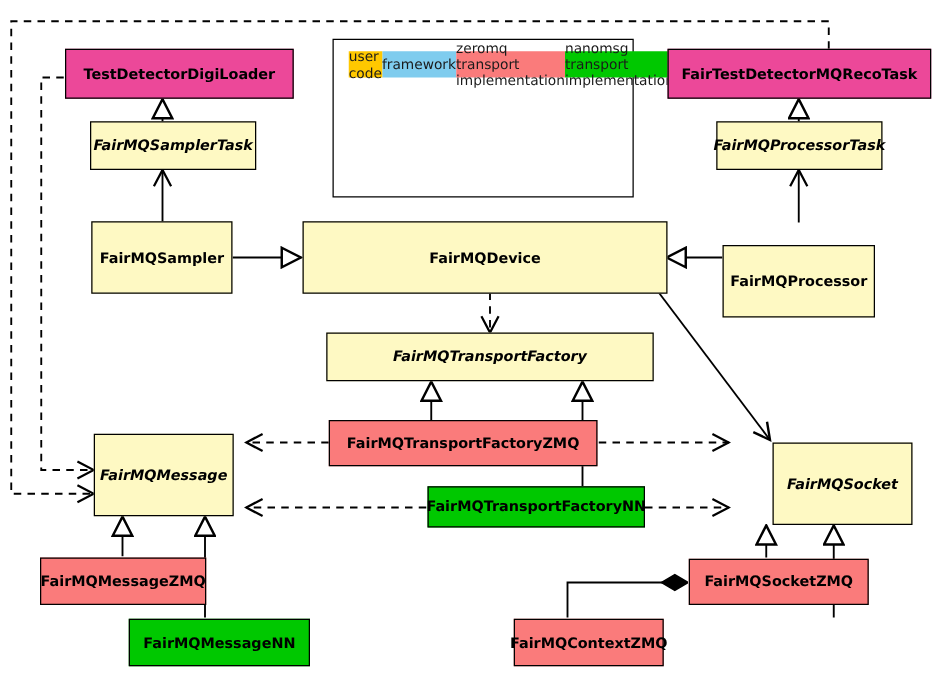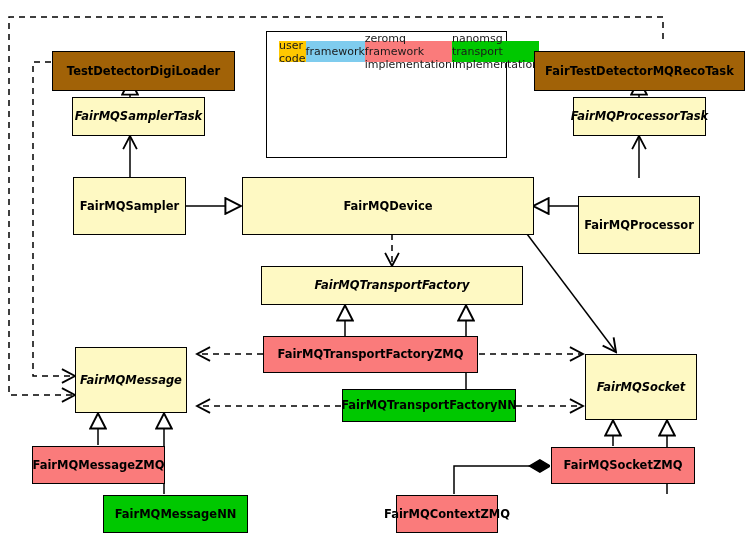--- a/index.html
+++ b/index.html
@@ -5,21 +5,21 @@
 <style>
   html,body{margin:0;padding:0;background:#ffffff;}
   body{width:748px;height:549px;overflow:hidden;
        font-family:"DejaVu Sans","Liberation Sans",sans-serif;}
   #stage{position:relative;width:748px;height:549px;background:#ffffff;}
   svg#edges{position:absolute;left:0;top:0;width:748px;height:549px;}
   .node{position:absolute;box-sizing:border-box;border:1.6px solid #000;
         display:flex;align-items:center;justify-content:center;
         text-align:center;line-height:1.05;}
   .node .lbl{display:block;padding:0 4px;}
-  .t-user{background:#a16207;margin-top:12px;}
+  .t-user{background:#ec4899;}
   .t-fw{background:#fef9c3;}
   .t-zmq{background:#FA7B7B;}
   .t-nn{background:#00C800;}
   .f-bold{font-weight:bold;font-size:11.5px;color:#000;}
   .f-bolditalic{font-weight:bold;font-style:italic;font-size:11.5px;color:#000;}
   #legend{position:absolute;box-sizing:border-box;border:1.6px solid #000;
           background:#ffffff;display:flex;
           justify-content:space-between;padding:9px 12px;}
   .legrow{box-sizing:border-box;height:21px;display:flex;align-items:center;
           justify-content:center;font-size:11px;color:#1a1a1a;font-weight:normal;}
@@ -92,21 +92,21 @@
   </svg>
 
   <div id="legend" style="left:266px;top:31px;width:241px;height:127px;">
     <div class="legrow" style="background:#FFC800;">
         <span>user code</span>
       </div>
     <div class="legrow" style="background:#7FCCEE;">
         <span>framework</span>
       </div>
     <div class="legrow" style="background:#FA7B7B;">
-        <span>zeromq framework implementation</span>
+        <span>zeromq transport implementation</span>
       </div>
     <div class="legrow" style="background:#00C800;">
         <span>nanomsg transport implementation</span>
       </div>
   </div>
 
   <div class="node t-user" style="left:52px;top:39px;width:183px;height:40px;">
     <span class="lbl f-bold">TestDetectorDigiLoader</span>
   </div>
 
@@ -151,26 +151,26 @@
   </div>
 
   <div class="node t-zmq" style="left:32px;top:446px;width:133px;height:38px;">
     <span class="lbl f-bold">FairMQMessageZMQ</span>
   </div>
 
   <div class="node t-nn" style="left:103px;top:495px;width:145px;height:38px;">
     <span class="lbl f-bold">FairMQMessageNN</span>
   </div>
 
-  <div class="node t-fw" style="left:585px;top:354px;width:112px;height:66px;">
+  <div class="node t-fw" style="left:618px;top:354px;width:112px;height:66px;">
     <span class="lbl f-bolditalic">FairMQSocket</span>
   </div>
 
   <div class="node t-zmq" style="left:551px;top:447px;width:144px;height:37px;">
     <span class="lbl f-bold">FairMQSocketZMQ</span>
   </div>
 
 
-  <div class="node t-zmq" style="left:396px;top:495px;width:102px;height:38px;">
+  <div class="node t-zmq" style="left:411px;top:495px;width:120px;height:38px;">
     <span class="lbl f-bold">FairMQContextZMQ</span>
   </div>
 
 </div>
 
 </body></html>

